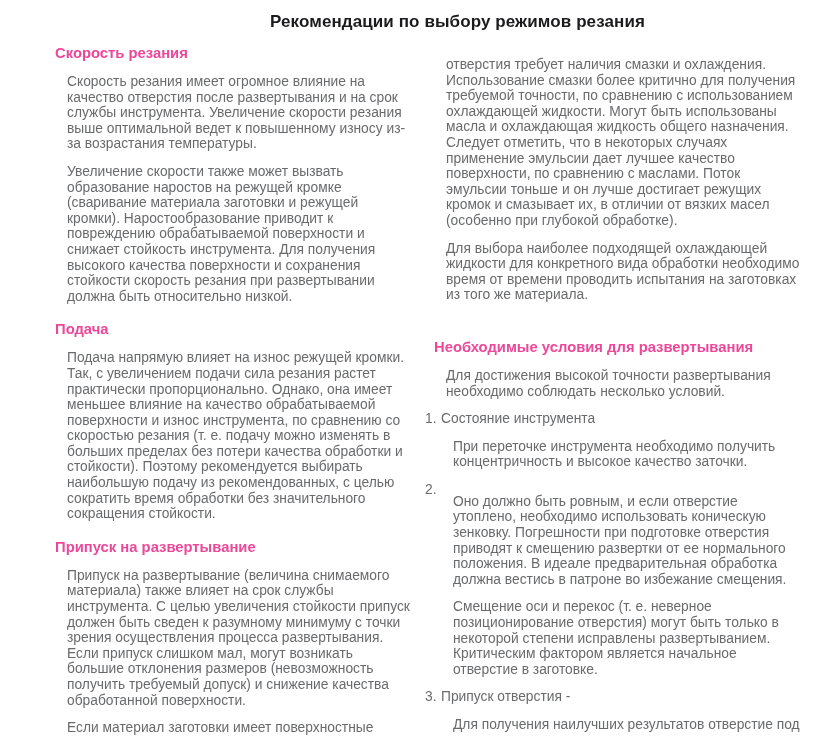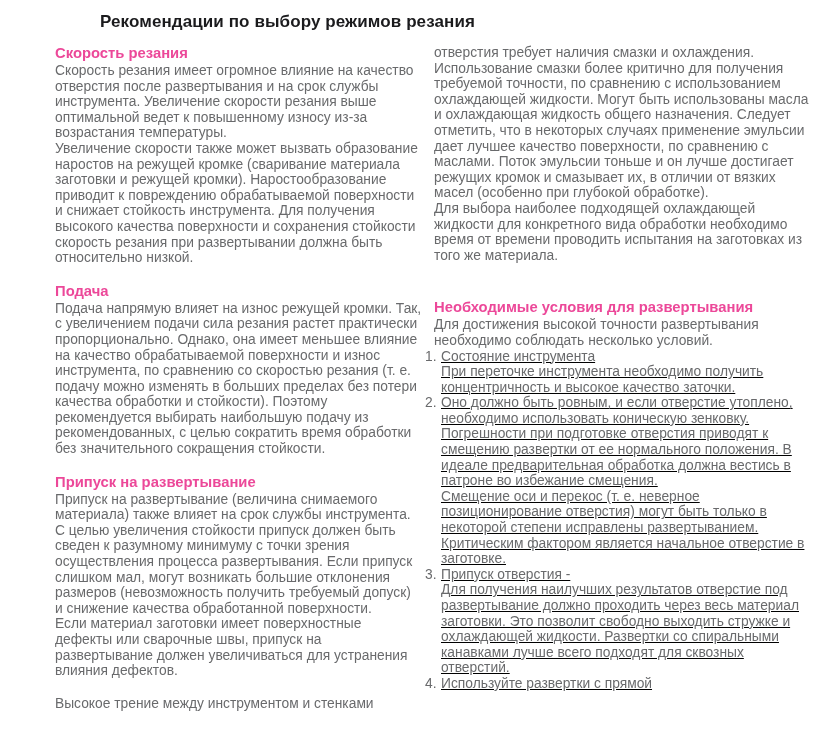--- a/index.html
+++ b/index.html
@@ -15,31 +15,32 @@
     overflow: hidden;
     font-family: "Liberation Sans", sans-serif;
   }
   .doc-title {
     margin: 12px 0 0 100px;
     font-size: 17px;
     line-height: 20px;
     font-weight: bold;
     color: #1b1b1d;
     letter-spacing: 0.1px;
+    text-align: center;
   }
   .columns {
     display: flex;
     margin-top: 13px;
     padding-left: 55px;
   }
   .col-left  { width: 367px; margin-right: 12px; }
   .col-right { width: 381px; }
 
   p {
-    margin: 0;
+    margin: 12px;
     font-size: 13.8px;
     line-height: 15.6px;
     color: #696a6c;
   }
   h2 {
     margin: 0 0 1px 0;
     font-size: 14.8px;
     line-height: 17px;
     font-weight: bold;
     color: #ec4899;
@@ -53,21 +54,21 @@
     padding: 0;
   }
   ol.conditions li { display: flex; }
   ol.conditions .num {
     flex: 0 0 16px;
     width: 16px;
     font-size: 13.8px;
     line-height: 15.6px;
     color: #696a6c;
   }
-  ol.conditions .li-body { flex: 1; min-width: 0; text-decoration: underline; }
+  ol.conditions .li-body { flex: 1; min-width: 0; }
   .li-title {
     margin: 0;
     font-size: 13.8px;
     line-height: 15.6px;
     color: #696a6c;
   }
 </style>
 </head>
 <body>
 

